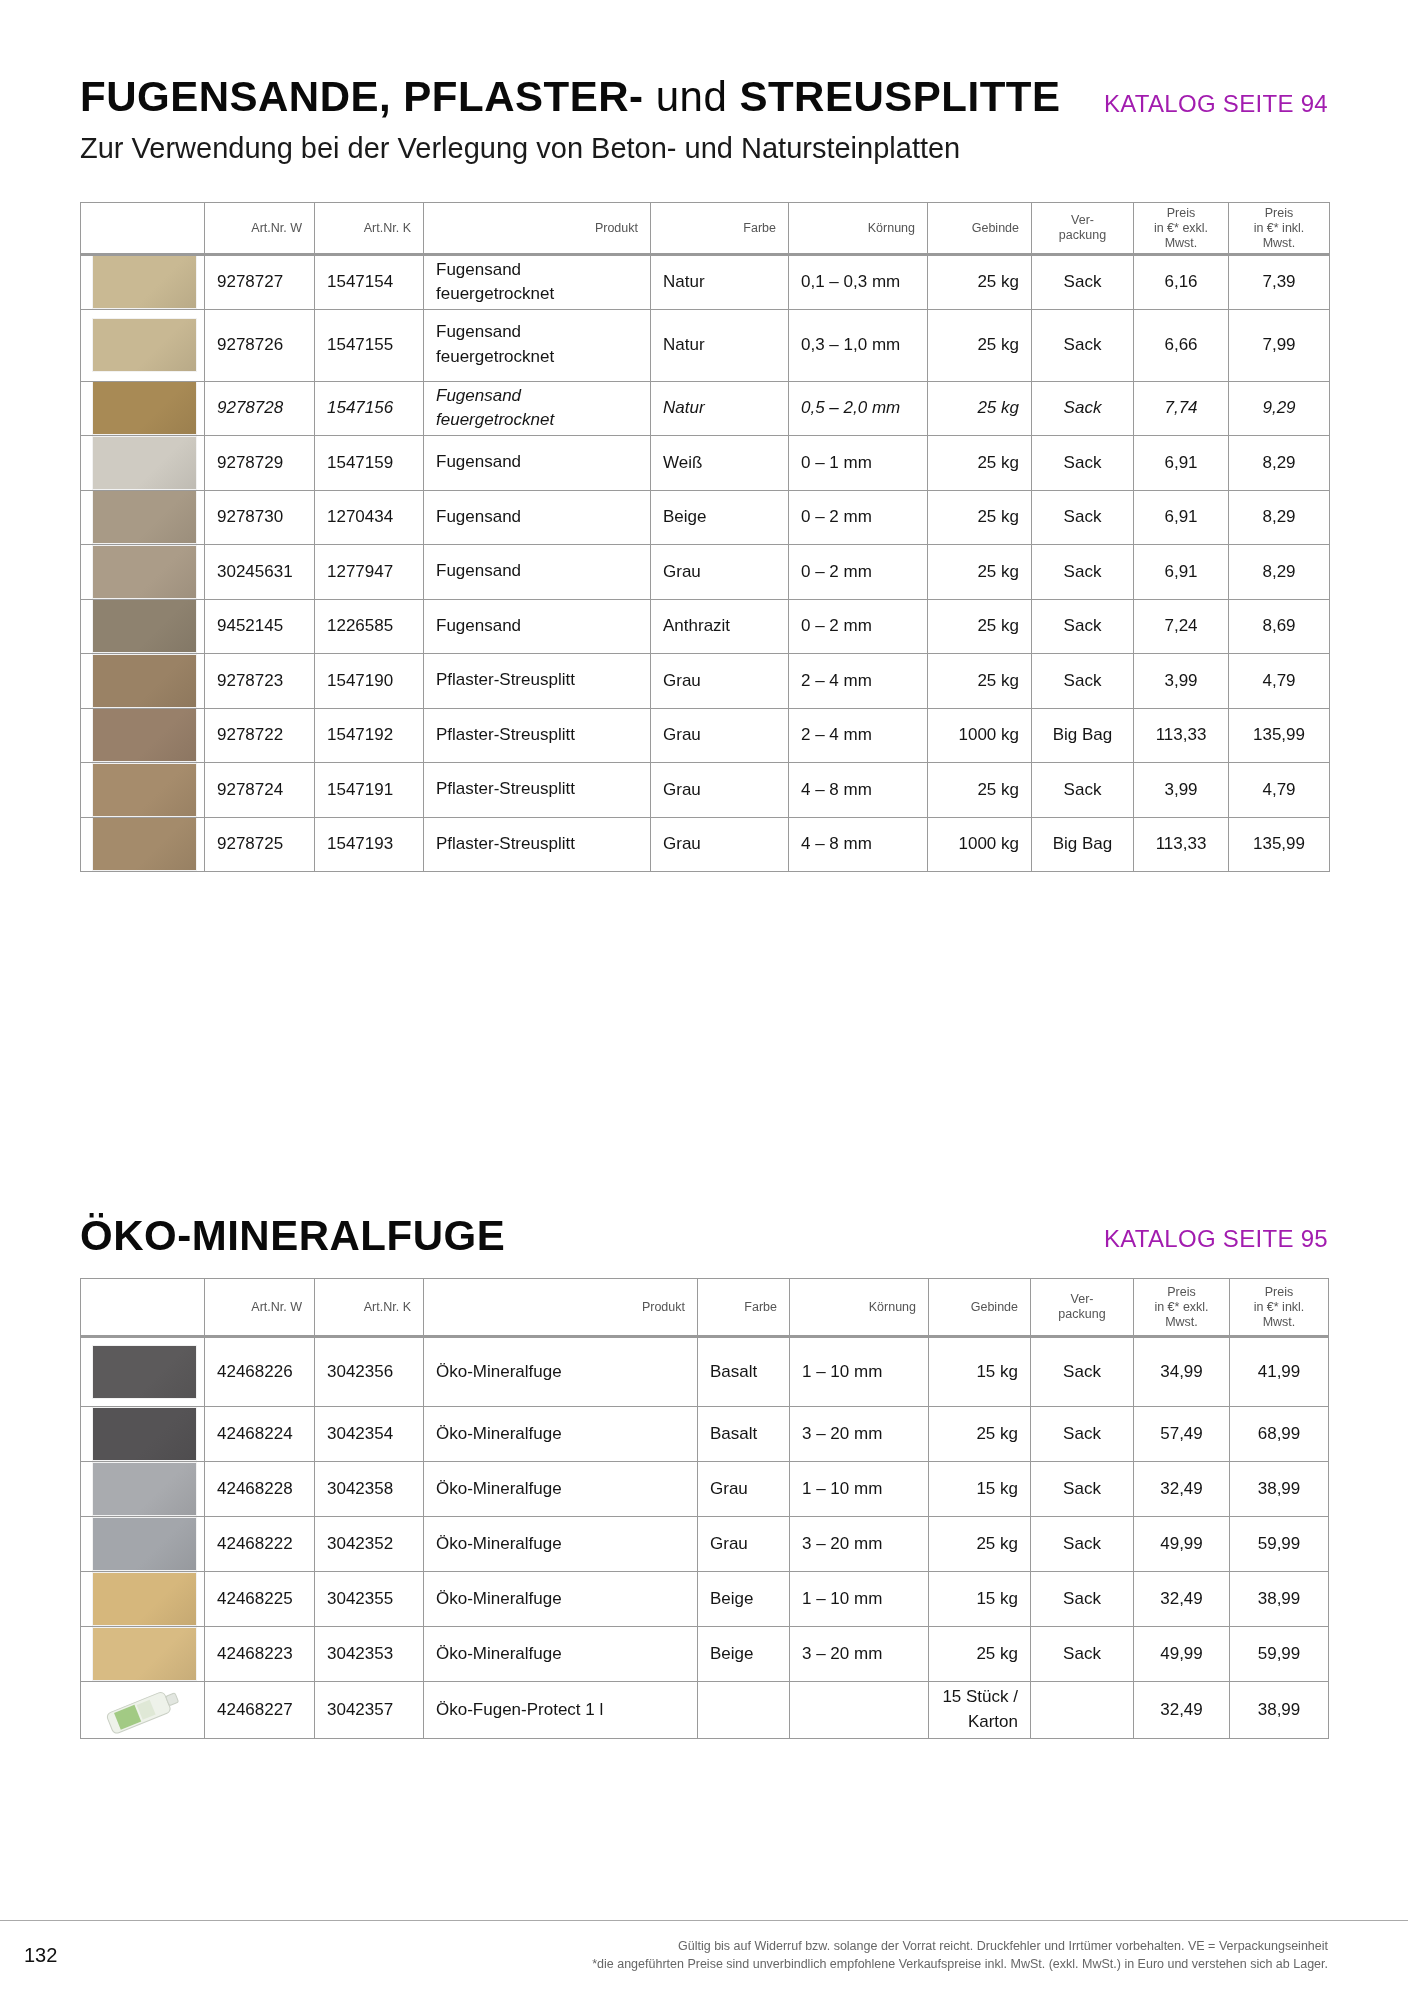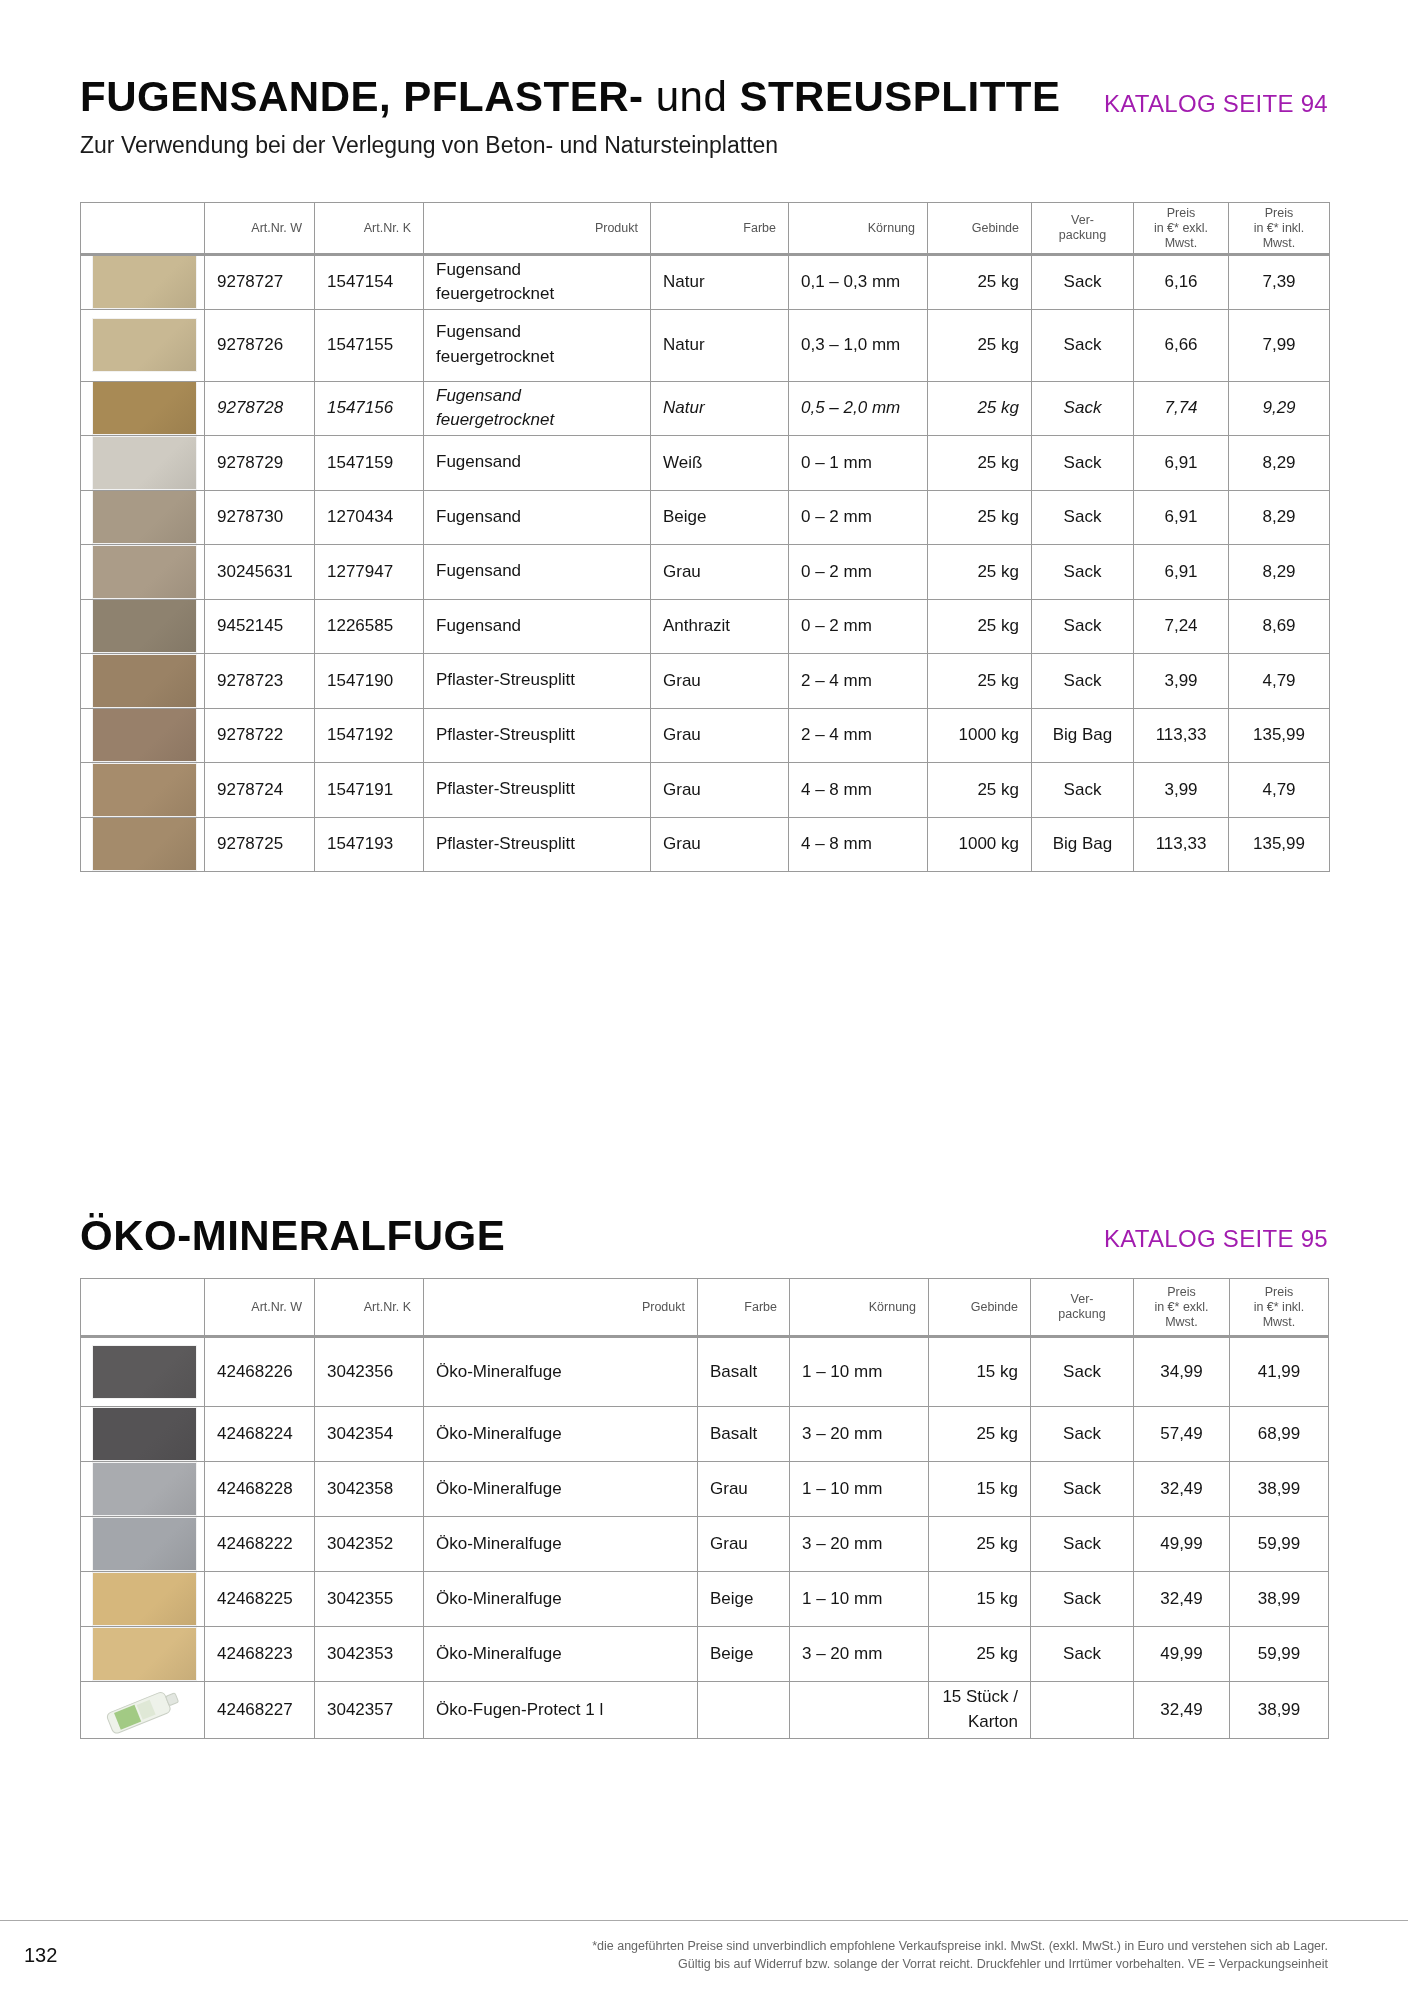--- a/index.html
+++ b/index.html
@@ -10,21 +10,21 @@
   .section-head { position: absolute; left: 80px; right: 80px; }
   .h1 {
     font-family: "Liberation Sans", sans-serif; font-weight: 700;
     font-size: 42px; letter-spacing: 0.5px; color: #0a0a0a; line-height: 1;
     display: inline-block;
   }
   .h1 .light { font-weight: 400; margin-top: 13px; }
   .katalog {
     position: absolute; right: 0; font-size: 24px; color: #a21caf; letter-spacing: 0.3px;
   }
-  .subtitle { font-size: 23px; color: #1a1a1a; margin-top: 14px; }
+  .subtitle { font-size: 29px; color: #1a1a1a; margin-top: 14px; }
 
   table.catalog {
     position: absolute; left: 80px; width: 1249px;
     border-collapse: collapse; table-layout: fixed;
   }
   table.catalog th, table.catalog td {
     border: 1.5px solid #9a9a9a; padding: 0 12px;
     font-size: 17px; color: #151515; vertical-align: middle;
   }
   table.catalog th {
@@ -387,15 +387,15 @@
         <td class="ctr"></td>
         <td class="ctr">32,49</td>
         <td class="ctr">38,99</td>
       </tr>
     </tbody>
 </table>
 
 <div class="footer-rule"></div>
 <div class="page-no">132</div>
 <div class="disclaimer">
+  <div>Gültig bis auf Widerruf bzw. solange der Vorrat reicht. Druckfehler und Irrtümer vorbehalten. VE = Verpackungseinheit</div>
   <div>*die angeführten Preise sind unverbindlich empfohlene Verkaufspreise inkl. MwSt. (exkl. MwSt.) in Euro und verstehen sich ab Lager.</div>
-  <div>Gültig bis auf Widerruf bzw. solange der Vorrat reicht. Druckfehler und Irrtümer vorbehalten. VE = Verpackungseinheit</div>
 </div>
 
 </body></html>

